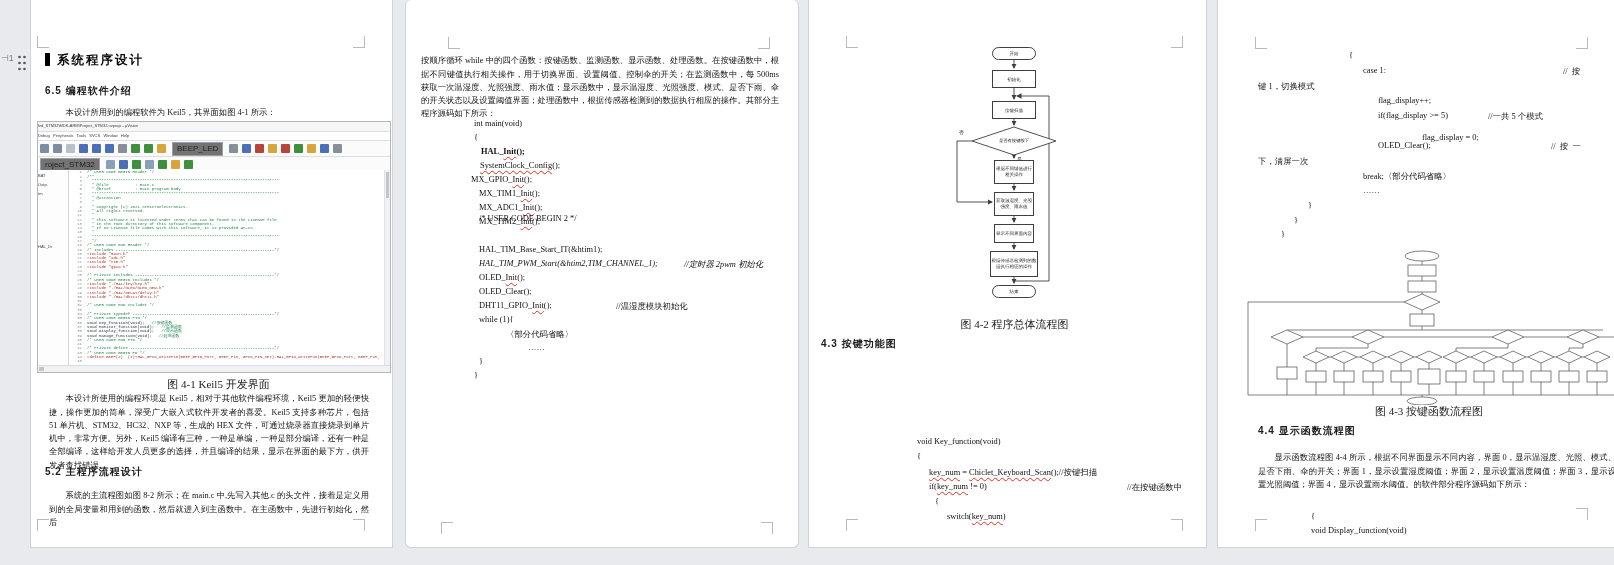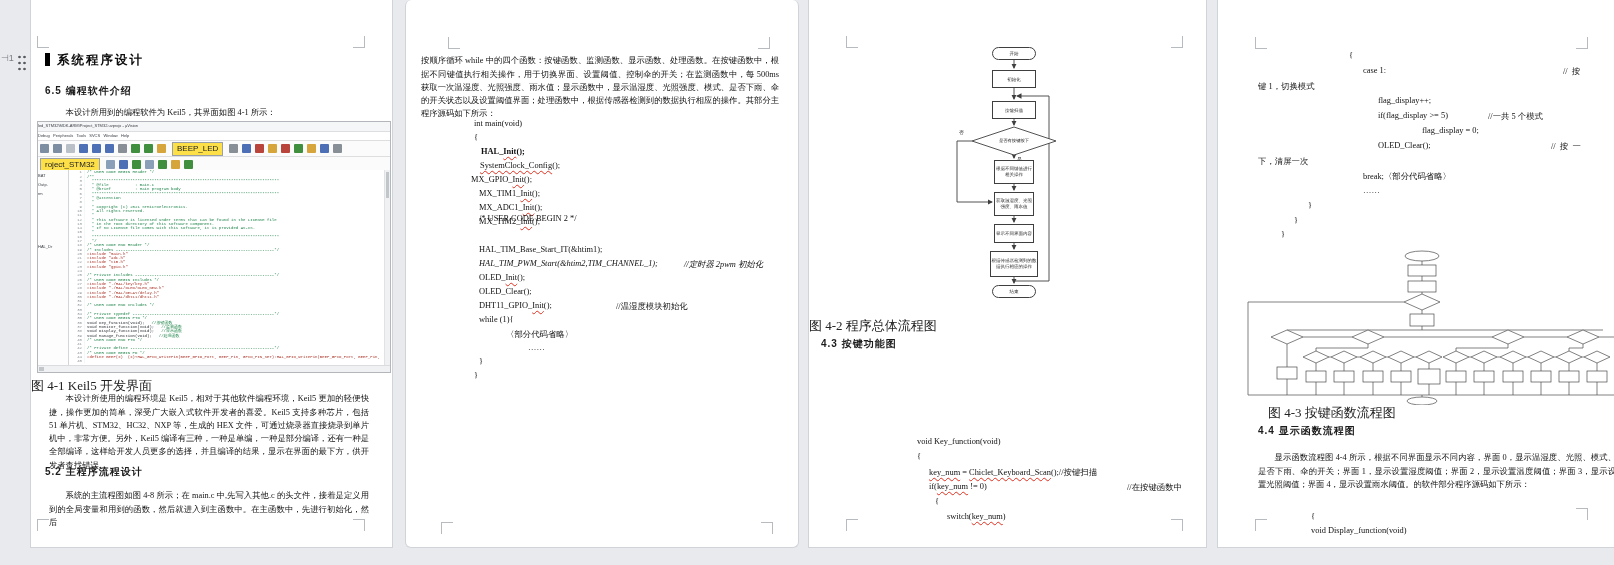--- a/index.html
+++ b/index.html
@@ -11,36 +11,36 @@
   .crop.tl{border-left-width:1px;border-bottom-width:1px}
   .crop.tr{border-right-width:1px;border-bottom-width:1px}
   .crop.bl{border-left-width:1px;border-top-width:1px}
   .crop.br{border-right-width:1px;border-top-width:1px}
   
   .h1{position:absolute;font-family:"Liberation Sans",sans-serif;font-weight:700;font-size:12.5px;letter-spacing:2px;color:#0d0d0d;white-space:nowrap;}
   .numbar{display:inline-block;width:5px;height:13px;background:#000;margin-right:7px;vertical-align:-2px;}
   .h2{position:absolute;font-family:"Liberation Sans",sans-serif;font-weight:700;font-size:10px;letter-spacing:1px;color:#1c1c1c;white-space:nowrap;}
   .body-p{position:absolute;font-size:8.3px;line-height:13.3px;text-align:justify;color:#121212;font-weight:500;}
   .indent{text-indent:2em;}
-  .caption{position:absolute;font-size:13px;color:#222;text-align:left;white-space:nowrap;}
+  .caption{position:absolute;font-size:11px;color:#222;text-align:center;white-space:nowrap;padding-left:6px;}
   
   .code-layer{position:absolute;inset:0;pointer-events:none;}
   .cl{position:absolute;font-size:8.4px;white-space:pre;color:#111;}
   .cl .wavy{text-decoration-line:underline;text-decoration-style:wavy;text-decoration-color:#e03020;text-decoration-thickness:1px;text-underline-offset:2px;}
   .cl .cmt{position:absolute;top:0;white-space:pre;color:#111;}
   
   .outline-mark{position:absolute;left:1px;top:53px;font-size:9px;color:#7a7e84;font-family:"Liberation Sans",sans-serif;}
   .drag-dots{position:absolute;left:16px;top:53px;width:11px;height:18px;
      background-image:radial-gradient(#565a60 1px,transparent 1.3px);background-size:5px 6px;background-position:1px 1px;}
   
   .ide{position:absolute;background:#fff;border:1px solid #b3b7bc;font-family:"Liberation Sans",sans-serif;overflow:hidden;}
   .bar{position:relative;overflow:hidden;border-bottom:1px solid #dcdee0;background:#f5f6f7;}
   .tiny{font-size:8px;line-height:16px;transform:scale(.5);transform-origin:0 0;width:200%;white-space:pre;color:#3a3e44;}
   .ico{display:inline-block;width:9px;height:9px;margin:3px 2px 0 2px;vertical-align:top;border-radius:1px;}
-  .sel{display:inline-block;height:12px;line-height:12px;border:1px solid #9aa0a6;background:#fde047;padding:0 4px;margin:1px 4px 0 4px;font-size:8px;vertical-align:top;color:#222;}
+  .sel{display:inline-block;height:12px;line-height:12px;border:1px solid #9aa0a6;background:#737373;padding:0 4px;margin:1px 4px 0 4px;font-size:8px;vertical-align:top;color:#222;}
   .ide-main{position:absolute;left:0;right:5px;top:48px;bottom:6px;display:flex;}
   .ide-side{width:30px;border-right:1px solid #d4d7da;overflow:hidden;flex:none;background:#fdfdfd;}
   .ide-codewrap{position:relative;flex:1;overflow:hidden;background:#fff;}
   .ide-code{transform:scale(.5);transform-origin:0 0;width:200%;font-family:"Liberation Mono","DejaVu Sans Mono",monospace;font-size:8px;line-height:8.6px;white-space:pre;}
   .irow{display:flex;height:8.6px;}
   .iln{width:26px;text-align:right;padding-right:5px;color:#8a8f94;flex:none;border-right:1px solid #eceef0;margin-right:4px;}
   .g{color:#1d8348}.m{color:#a93226}.k{color:#24292e}
   .icm{color:#1d8348;margin-left:14px;}
   .ide-vscroll{position:absolute;top:48px;right:0;bottom:6px;width:5px;background:#f0f1f3;border-left:1px solid #e0e2e5;}
   .ide-vthumb{position:absolute;top:2px;left:1px;width:3px;height:26px;background:#c2c6cb;}
@@ -103,21 +103,21 @@
           <div class="ide-vthumb"></div>
         </div>
       <div class="ide-bottom">
           <div class="ide-harrow"></div>
         </div>
     </div>
 
     <div class="caption" style="left:0;top:377px;width:363px">图 4-1 Keil5 开发界面</div>
     <p class="body-p indent" style="left:18px;top:384px;width:320px">本设计所使用的编程环境是 Keil5，相对于其他软件编程环境，Keil5 更加的轻便快捷，操作更加的简单，深受广大嵌入式软件开发者的喜爱。Keil5 支持多种芯片，包括 51 单片机、STM32、HC32、NXP 等，生成的 HEX 文件，可通过烧录器直接烧录到单片机中，非常方便。另外，Keil5 编译有三种，一种是单编，一种是部分编译，还有一种是全部编译，这样给开发人员更多的选择，并且编译的结果，显示在界面的最下方，供开发者查找错误。</p>
     <div class="h2" style="left:14px;top:465px">5.2 主程序流程设计</div>
-    <p class="body-p indent" style="left:18px;top:481px;width:320px">系统的主流程图如图 4-8 所示；在 main.c 中,先写入其他.c 的头文件，接着是定义用到的全局变量和用到的函数，然后就进入到主函数中。在主函数中，先进行初始化，然后</p>
+    <p class="body-p indent" style="left:18px;top:481px;width:320px">系统的主流程图如图 8-2 所示；在 main.c 中,先写入其他.c 的头文件，接着是定义用到的全局变量和用到的函数，然后就进入到主函数中。在主函数中，先进行初始化，然后</p>
   </section>
 
   <section class="page" id="page2" style="left:405px;width:394px;border-radius:6px;">
     <div class="crop tl" style="left:42px;top:37px"></div>
     <div class="crop tr" style="left:352px;top:37px"></div>
     <div class="crop bl" style="left:35px;top:522px"></div>
     <div class="crop br" style="left:355px;top:522px"></div>
     <p class="body-p" style="left:15px;top:46px;width:358px">按顺序循环 while 中的四个函数：按键函数、监测函数、显示函数、处理函数。在按键函数中，根据不同键值执行相关操作，用于切换界面、设置阈值、控制伞的开关；在监测函数中，每 500ms 获取一次温湿度、光照强度、雨水值；显示函数中，显示温湿度、光照强度、模式、是否下雨、伞的开关状态以及设置阈值界面；处理函数中，根据传感器检测到的数据执行相应的操作。其部分主程序源码如下所示：</p>
     <div class="code-layer" id="p2-code">
         <div class="cl" style="left: 68px; top: 119px;"><span>int main(void)</span></div>
@@ -215,21 +215,21 @@
     <div class="crop tr" style="left:358px;top:37px"></div>
     <div class="crop bl" style="left:37px;top:519px"></div>
     <div class="crop br" style="left:358px;top:508px"></div>
 
     <div class="code-layer" id="p4-code">
         <div class="cl" style="left: 131px; top: 51px;"><span>{</span></div>
         <div class="cl" style="left: 145px; top: 66px;"><span>case 1:</span><span class="cmt" style="left: 200px;">//  按</span></div>
         <div class="cl" style="left: 40px; top: 81px;"><span>键 1，切换模式</span></div>
         <div class="cl" style="left: 160px; top: 96px;"><span>flag_display++;</span></div>
         <div class="cl" style="left: 160px; top: 111px;"><span>if(flag_display &gt;= 5)</span><span class="cmt" style="left: 110px;">//一共 5 个模式</span></div>
-        <div class="cl" style="left: 172px; top: 126px; padding-left: 32px;"><span>flag_display = 0;</span></div>
+        <div class="cl" style="left: 172px; top: 133px; padding-left: 32px;"><span>flag_display = 0;</span></div>
         <div class="cl" style="left: 160px; top: 141px;"><span>OLED_Clear();</span><span class="cmt" style="left: 173px;">//  按  一</span></div>
         <div class="cl" style="left: 40px; top: 156px;"><span>下，清屏一次</span></div>
         <div class="cl" style="left: 145px; top: 171px;"><span>break;〈部分代码省略〉</span></div>
         <div class="cl" style="left: 145px; top: 186px;"><span>……</span></div>
         <div class="cl" style="left: 90px; top: 201px;"><span>}</span></div>
         <div class="cl" style="left: 76px; top: 216px;"><span>}</span></div>
         <div class="cl" style="left: 63px; top: 230px;"><span>}</span></div>
       </div>
 
     <svg class="fc-svg" style="left:0;top:245px" width="397" height="160" viewBox="0 0 397 160">

